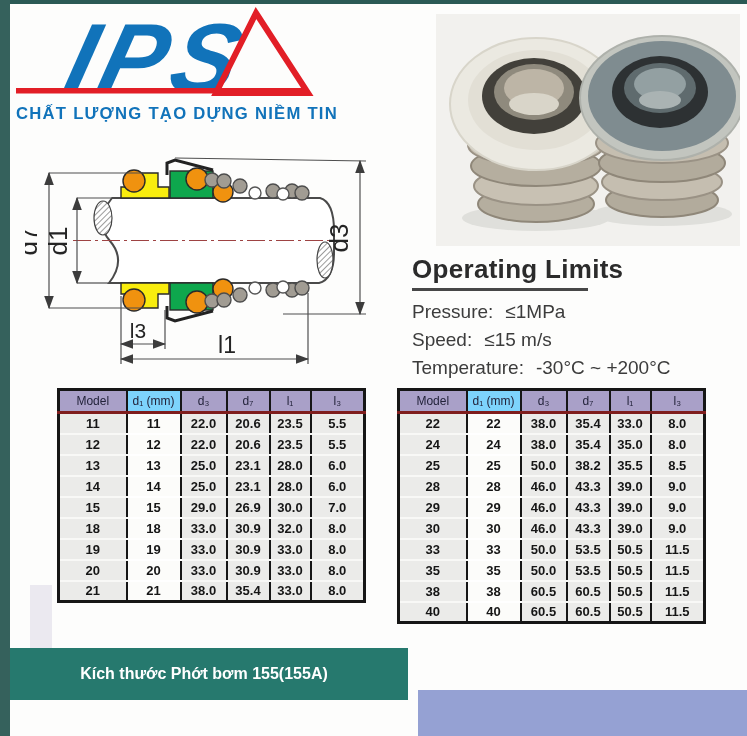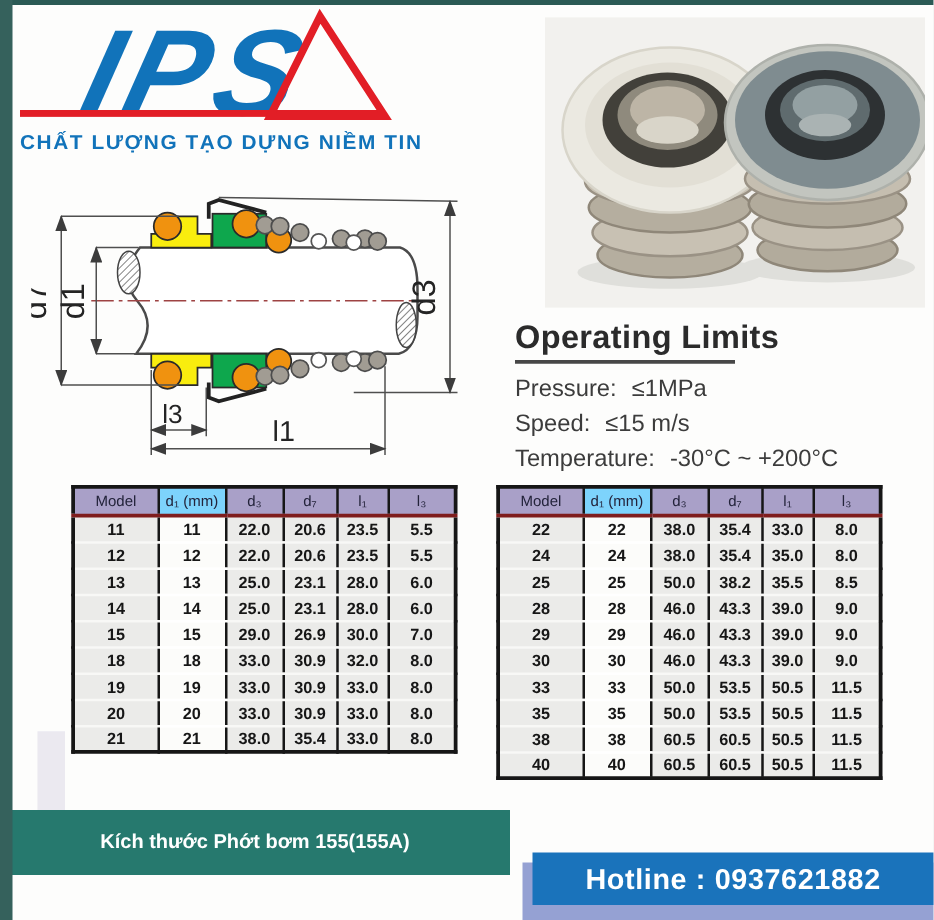--- a/index.html
+++ b/index.html
@@ -382,18 +382,15 @@
           <td class="c4">50.5</td>
           <td class="c5">11.5</td>
         </tr>
       </tbody>
   </table>
 
   <div class="footer-caption">
     <span>Kích thước Phớt bơm 155(155A)</span>
   </div>
   <div class="footer-lavender"></div>
-  <div class="footer-hotline">
-    <span>Hotline : 0937621882</span>
-  </div>
 
   <div class="edge-left"></div>
 </div>
 
 </body></html>

